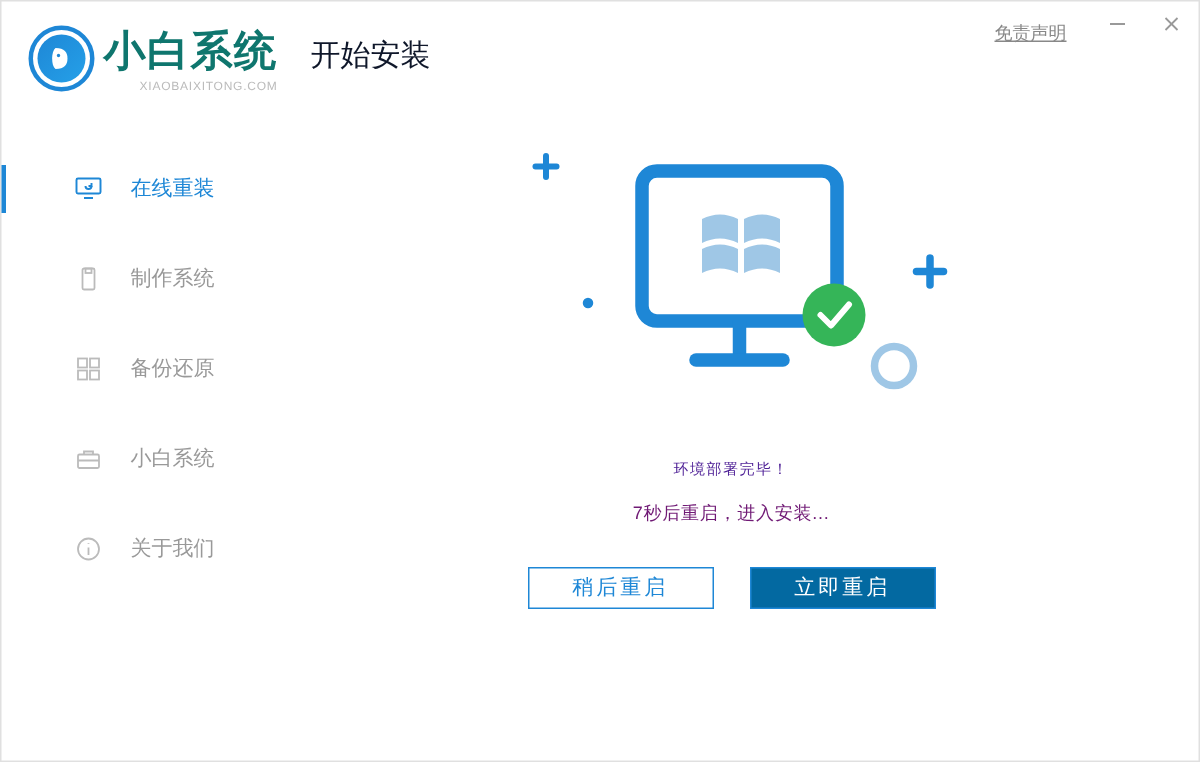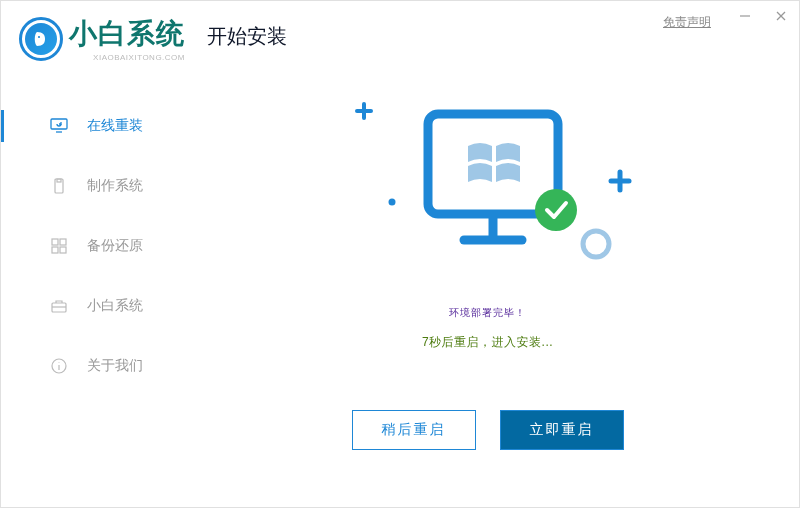--- a/index.html
+++ b/index.html
@@ -21,24 +21,24 @@
   .sidebar { position: absolute; left: 0; top: 95px; width: 175px; }
   .nav-item { height: 60px; display: flex; align-items: center; padding-left: 48px; color: #999; font-size: 14px; cursor: pointer; position: relative; }
   .nav-item .icon { width: 20px; height: 20px; margin-right: 18px; display: flex; align-items: center; justify-content: center; }
   .nav-item.active { color: #1e87d6; }
   .nav-item.active::before { content: ""; position: absolute; left: 0; top: 14px; bottom: 14px; width: 3px; background: #1e87d6; }
 
   .content { position: absolute; left: 175px; right: 0; top: 65px; bottom: 0; }
   .illus { position: absolute; left: 50%; top: 18px; transform: translateX(-50%); width: 360px; height: 200px; }
 
   .status-text { position: absolute; width: 100%; top: 240px; text-align: center; color: #4c1d95; font-size: 10px; letter-spacing: 1px; }
-  .sub-text { position: absolute; width: 100%; top: 268px; text-align: center; color: #4d7c0f; font-size: 12px; letter-spacing: 0.5px; }
+  .sub-text { position: absolute; width: 100%; top: 268px; text-align: center; color: #701a75; font-size: 12px; letter-spacing: 0.5px; }
 
   .btn-row { position: absolute; left: 0; right: 0; top: 312px; display: flex; justify-content: center; gap: 24px; }
-  .btn { width: 124px; height: 40px; display: flex; align-items: center; justify-content: center; font-size: 14px; cursor: pointer; letter-spacing: 2px; margin-top: 32px; }
+  .btn { width: 124px; height: 28px; display: flex; align-items: center; justify-content: center; font-size: 14px; cursor: pointer; letter-spacing: 2px; }
   .btn-outline { border: 1px solid #1e87d6; color: #1e87d6; background: #fff; }
   .btn-primary { border: 1px solid #1e87d6; background: #0369a1; color: #fff; }
 </style>
 </head>
 <body>
 
 <div class="window">
 
   <div class="titlebar">
     <span class="disclaimer">免责声明</span>

